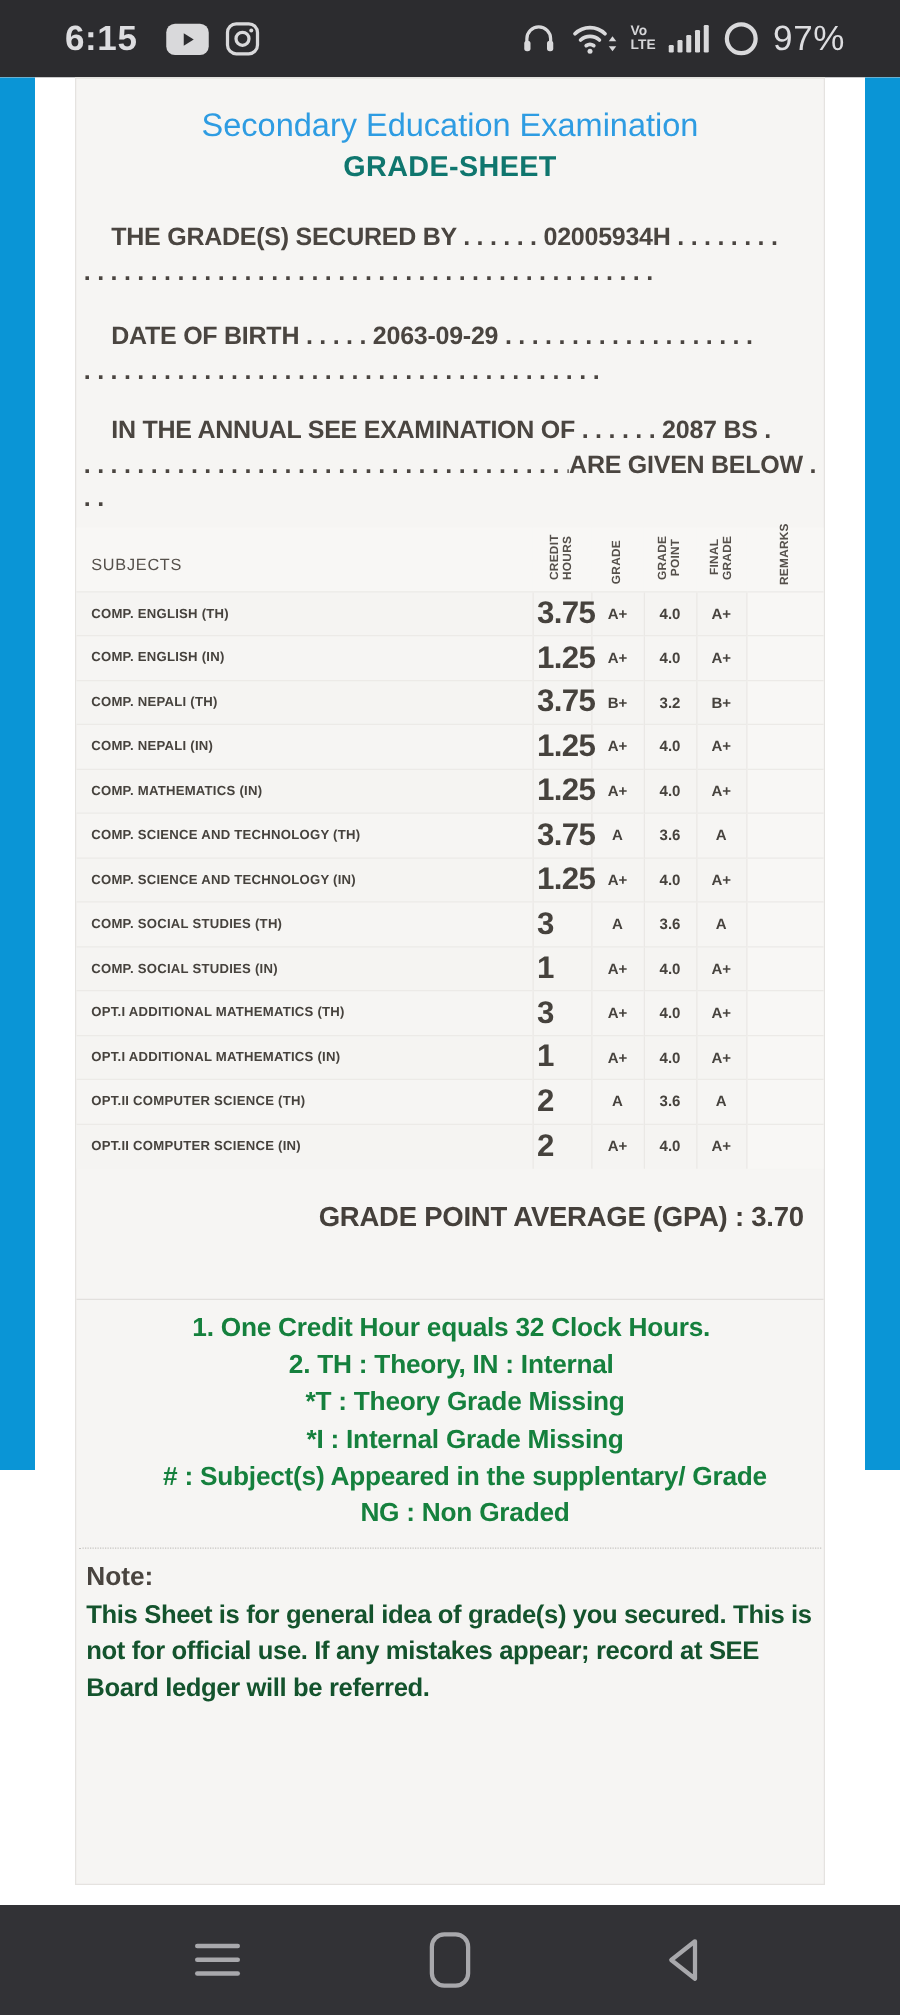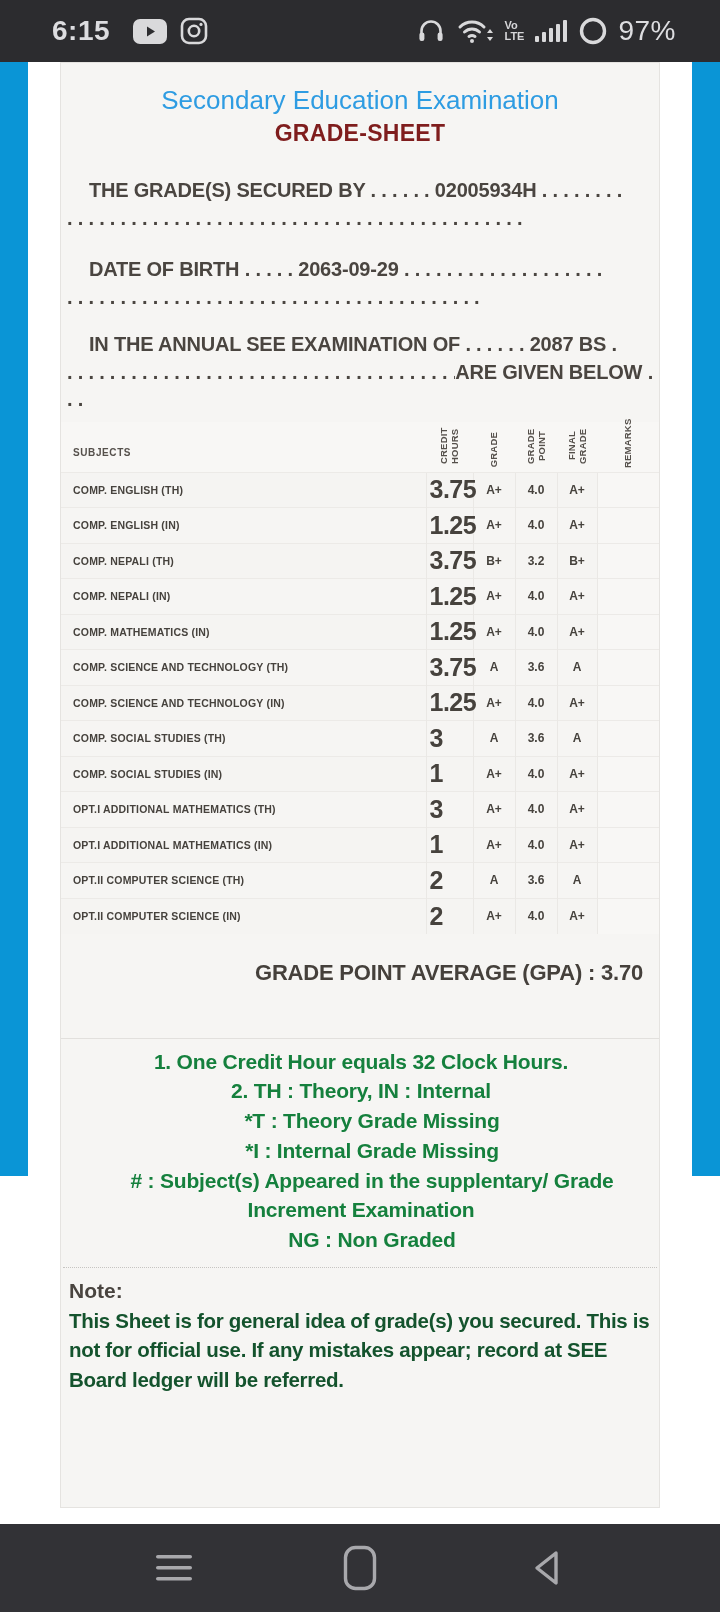--- a/index.html
+++ b/index.html
@@ -30,36 +30,36 @@
     border-left:28px solid #0a95d6; border-right:28px solid #0a95d6;
   }
   .card {
     margin-left:32px; width:600px; height:1446px;
     background:#f6f5f3; border:1px solid #e5e3e0; overflow:hidden;
   }
 
   .doc-title { margin-top:22px; text-align:center; font-size:26px; line-height:30px;
                color:#2e9ce2; font-weight:400; }
   .doc-subtitle { margin-top:4px; text-align:center; font-size:23px; line-height:28px;
-                  color:#7f1d1d; font-weight:700; letter-spacing:0.3px; }
+                  color:#0f766e; font-weight:700; letter-spacing:0.3px; }
 
   .para { margin:0 6px; color:#4a4540; font-weight:700; font-size:20px;
           line-height:27.5px; letter-spacing:-0.2px; }
   .p1 { margin-top:30px; } .p2 { margin-top:24px; } .p3 { margin-top:20px; }
   .pline { white-space:nowrap; overflow:hidden; }
   .pline.indent { padding-left:22px; }
   .pline.fill { display:flex; }
   .pline.fill .dots { flex:1 1 auto; overflow:hidden; white-space:nowrap; }
   .pline.fill .tail { flex:0 0 auto; }
 
   
   table.grades { margin-top:8px; width:598px; border-collapse:collapse; table-layout:fixed; }
   table.grades thead th { height:48px; vertical-align:bottom; background:#f8f7f5;
                           border-bottom:1px solid #eceae7; }
-  th.h-sub { text-align:left; padding:0 0 14px 12px; font-size:10px; font-weight:700;
+  th.h-sub { text-align:left; padding:0 0 14px 12px; font-size:13px; font-weight:400;
              color:#55504b; letter-spacing:0.6px; }
   .vlabel { display:inline-block; writing-mode:vertical-rl; transform:rotate(180deg);
             max-height:46px; font-size:9.5px; line-height:10.5px; font-weight:700;
             color:#55504b; letter-spacing:0.2px; padding-bottom:2px; }
   table.grades td { height:35.5px; border-top:1px solid #eceae7; color:#46423d; }
   td.c-sub { padding-left:12px; font-size:10.5px; font-weight:700; letter-spacing:0.2px; }
   td.c-credit { font-size:25px; font-weight:700; letter-spacing:-0.5px; color:#3f3b37;
                 padding-left:3px; border-left:1px solid #eae8e5; }
   td.c-grade, td.c-point, td.c-final { text-align:center; font-size:12px; font-weight:700;
                 border-left:1px solid #eae8e5; }
@@ -325,21 +325,20 @@
 
           <div class="legend-line">2. TH : Theory, IN : Internal</div>
 
 
           <div class="legend-line indent">*T : Theory Grade Missing</div>
 
           <div class="legend-line indent">*I : Internal Grade Missing</div>
 
           <div class="legend-line indent"># : Subject(s) Appeared in the supplentary/ Grade</div>
 
-          <div class="legend-line">Increment Examination</div>
 
           <div class="legend-line indent">NG : Non Graded</div>
 
       </div>
 
       <div class="note-sec">
         <div class="note-label">Note:</div>
         <div class="note-body">This Sheet is for general idea of grade(s) you secured. This is not for official use. If any mistakes appear; record at SEE Board ledger will be referred.</div>
       </div>
 

